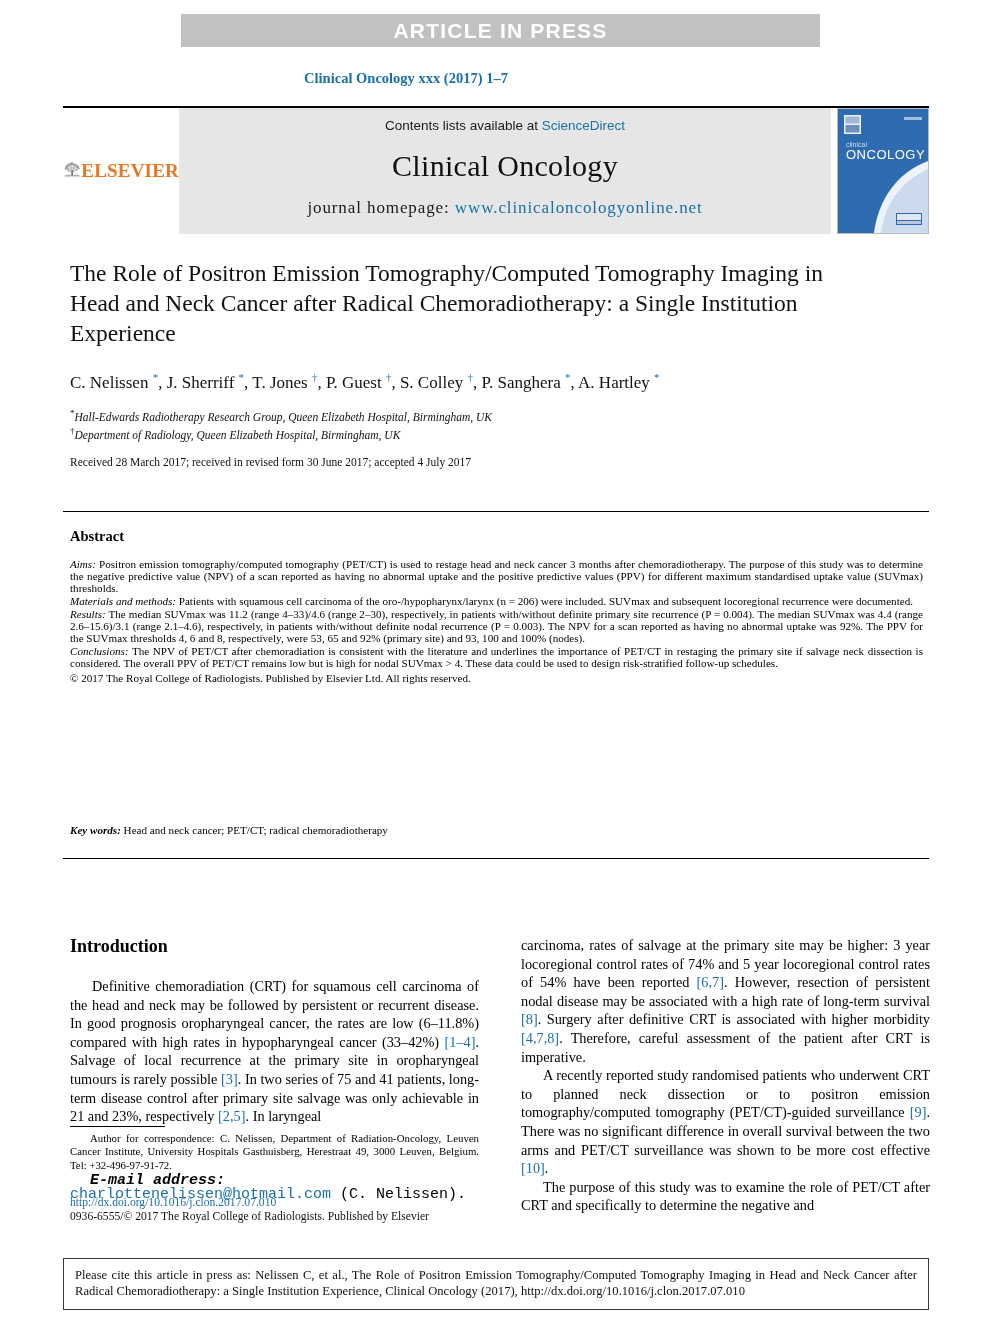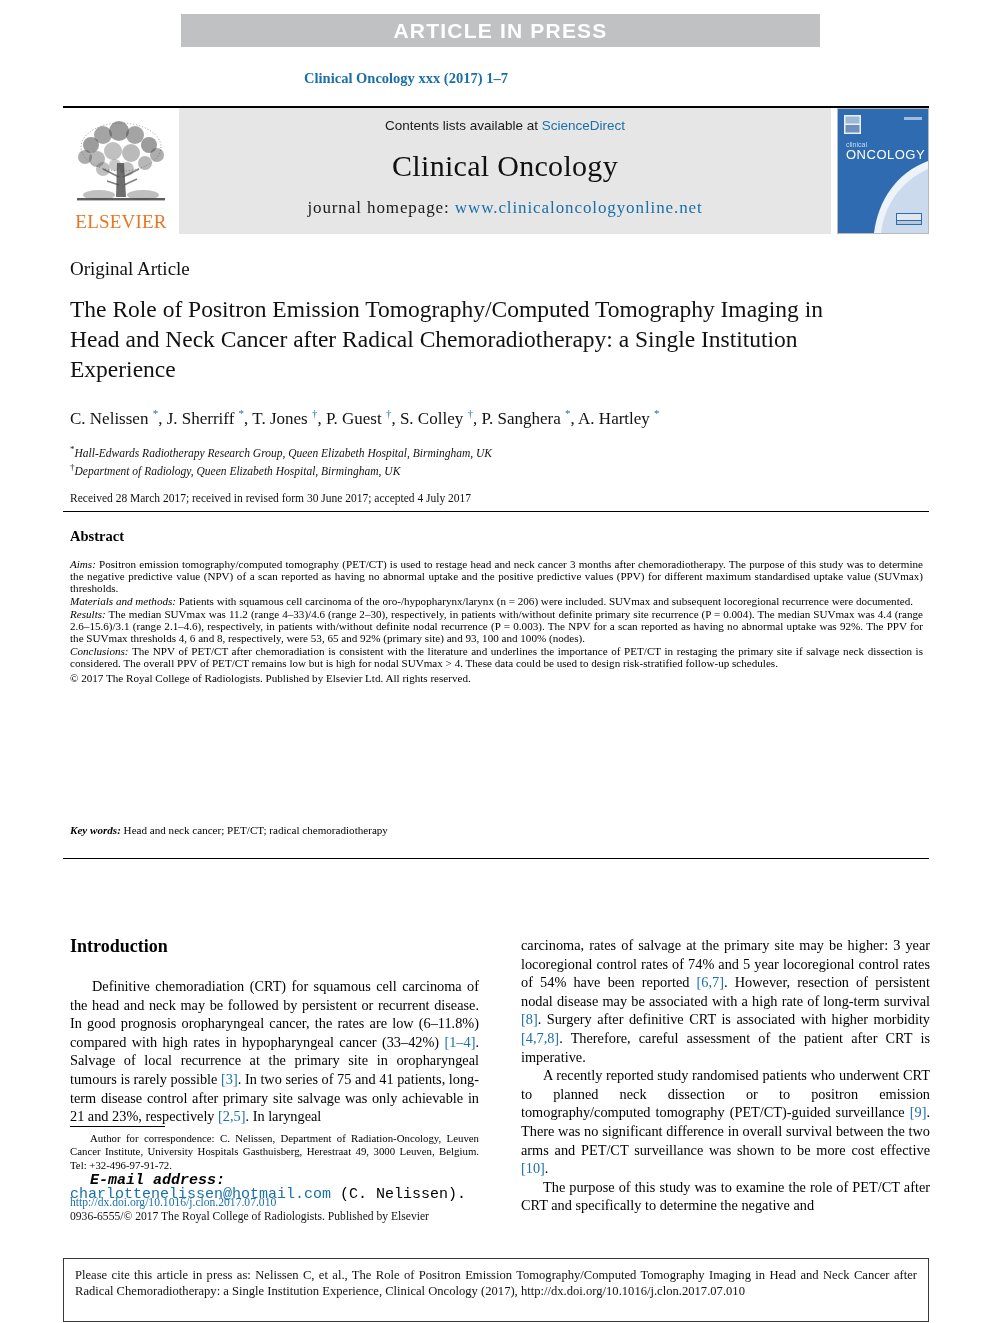--- a/index.html
+++ b/index.html
@@ -67,25 +67,25 @@
   }
   .masthead-inner {
     display: flex;
     height: 126px;
     align-items: stretch;
   }
   .elsevier-logo {
     width: 116px;
     flex: 0 0 116px;
     display: flex;
-    flex-direction: column;
     align-items: center;
     justify-content: flex-end;
     padding-bottom: 2px;
     box-sizing: border-box;
+    font-weight: bold;
   }
   .tree-svg { display:block; }
   .elsevier-word {
     color: #e87722;
     font-family: "Liberation Serif", serif;
     font-size: 19px;
     letter-spacing: 0.2px;
     line-height: 21px;
   }
   .masthead-center {
@@ -296,21 +296,21 @@
   }
 
   
   .cite-box {
     position: absolute;
     left: 63px;
     top: 1258px;
     width: 866px;
     border: 1.4px solid #3a3a3a;
     box-sizing: border-box;
-    padding: 8px 11px 21px 11px;
+    padding: 8px 11px 9px 11px;
   }
   .cite-text {
     font-size: 12.6px;
     line-height: 16.4px;
     text-align: justify;
     font-family: "Liberation Serif", serif;
     color: #111;
     margin: 0;
   }
 </style>
@@ -381,21 +381,20 @@
           <rect x="58" y="104" width="26" height="12" fill="#2f6bb0"></rect>
           <rect x="59" y="105" width="24" height="6" fill="#e2e8f0"></rect>
           <rect x="59" y="112" width="24" height="3" fill="#bcc8d8"></rect>
         </svg>
       </div>
 
     </div>
   </div>
 
   <div class="title-block">
-    <div class="orig-article">Original Article</div>
     <h1 class="paper-title">The Role of Positron Emission Tomography/Computed Tomography Imaging in Head and Neck Cancer after Radical Chemoradiotherapy: a Single Institution Experience</h1>
     <div class="authors">C. Nelissen <sup>*</sup>, J. Sherriff <sup>*</sup>, T. Jones <sup>†</sup>, P. Guest <sup>†</sup>, S. Colley <sup>†</sup>, P. Sanghera <sup>*</sup>, A. Hartley <sup>*</sup></div>
     <div class="affil">
       <sup>*</sup><span>Hall-Edwards Radiotherapy Research Group, Queen Elizabeth Hospital, Birmingham, UK</span>
     </div>
     <div class="affil">
       <sup>†</sup><span>Department of Radiology, Queen Elizabeth Hospital, Birmingham, UK</span>
     </div>
     <div class="received">Received 28 March 2017; received in revised form 30 June 2017; accepted 4 July 2017</div>
   </div>

